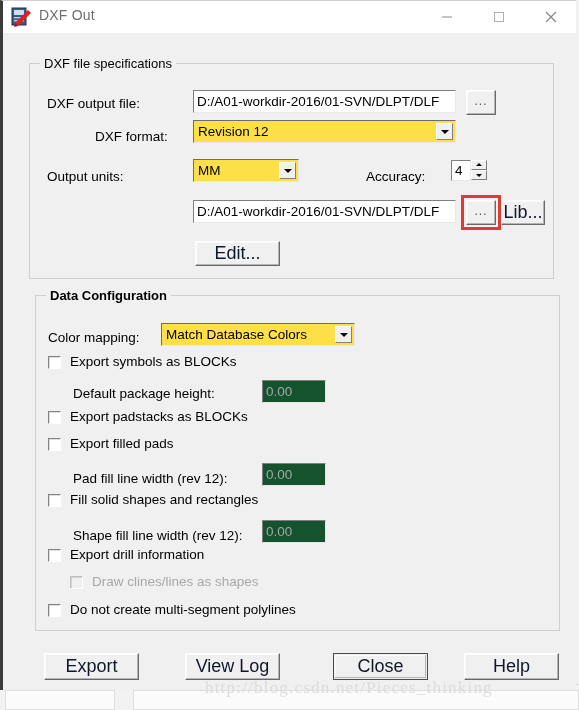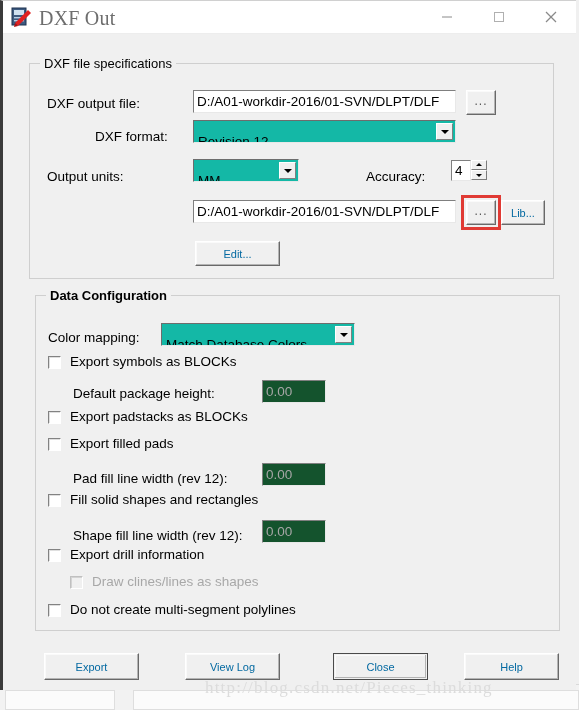--- a/index.html
+++ b/index.html
@@ -59,24 +59,23 @@
     border-bottom: 1px solid #ededed;
   }
   .title-icon {
     position: absolute;
     left: 8px; top: 6px;
     width: 21px; height: 21px;
   }
   .title-text {
     position: absolute;
     left: 36px; top: 6px;
-    font-size: 20px;
+    font-size: 14px;
     color: #6e6e6e;
     letter-spacing: .2px;
-    font-family: Liberation Serif, serif;
   }
   .win-btn {
     position: absolute;
     top: 0;
     width: 46px; height: 32px;
     cursor: default;
   }
   .win-btn svg { position: absolute; left: 50%; top: 50%; transform: translate(-50%,-50%); }
   .btn-min { right: 106px; }
   .btn-max { right: 54px; }
@@ -122,26 +121,26 @@
     padding: 2px 1px 0 3px;
     overflow: hidden;
     white-space: nowrap;
     line-height: 18px;
   }
   .tbox.readonly-gray { background: #14532d; color: #a6a6a6; }
 
   
   .combo {
     position: absolute;
-    background: #14b8a6;
+    background: #fde047;
     border: 1px solid;
     border-color: #6d6d6d #e8e8e8 #e8e8e8 #6d6d6d;
     font-size: 13.5px;
     color: #000;
-    padding: 12px 0 0 4px;
+    padding: 2px 0 0 4px;
     white-space: nowrap;
     overflow: hidden;
     line-height: 18px;
   }
   .combo-arrow {
     position: absolute;
     right: 2px; top: 2px;
     width: 17px; bottom: 2px;
     background: #f0f0f0;
     border: 1px solid;
@@ -157,22 +156,22 @@
     border-top: 4px solid #000;
   }
 
   
   .pbtn {
     position: absolute;
     background: #f0f0f0;
     border: 1px solid;
     border-color: #ffffff #696969 #696969 #ffffff;
     box-shadow: inset -1px -1px 0 #b4b4b4, inset 1px 1px 0 #fafafa;
-    font-size: 11px;
-    color: #0369a1;
+    font-size: 18px;
+    color: #0f172a;
     display: flex;
     align-items: center;
     justify-content: center;
     cursor: default;
     white-space: nowrap;
   }
   .pbtn.dots { color: #555; letter-spacing: 1px; font-size: 12px; padding-bottom: 4px; }
   .pbtn.default-btn { border: 1px solid #4a4a4a; box-shadow: inset 0 0 0 1px #f0f0f0, inset -2px -2px 0 #b4b4b4, inset 2px 2px 0 #fafafa; }
 
   

